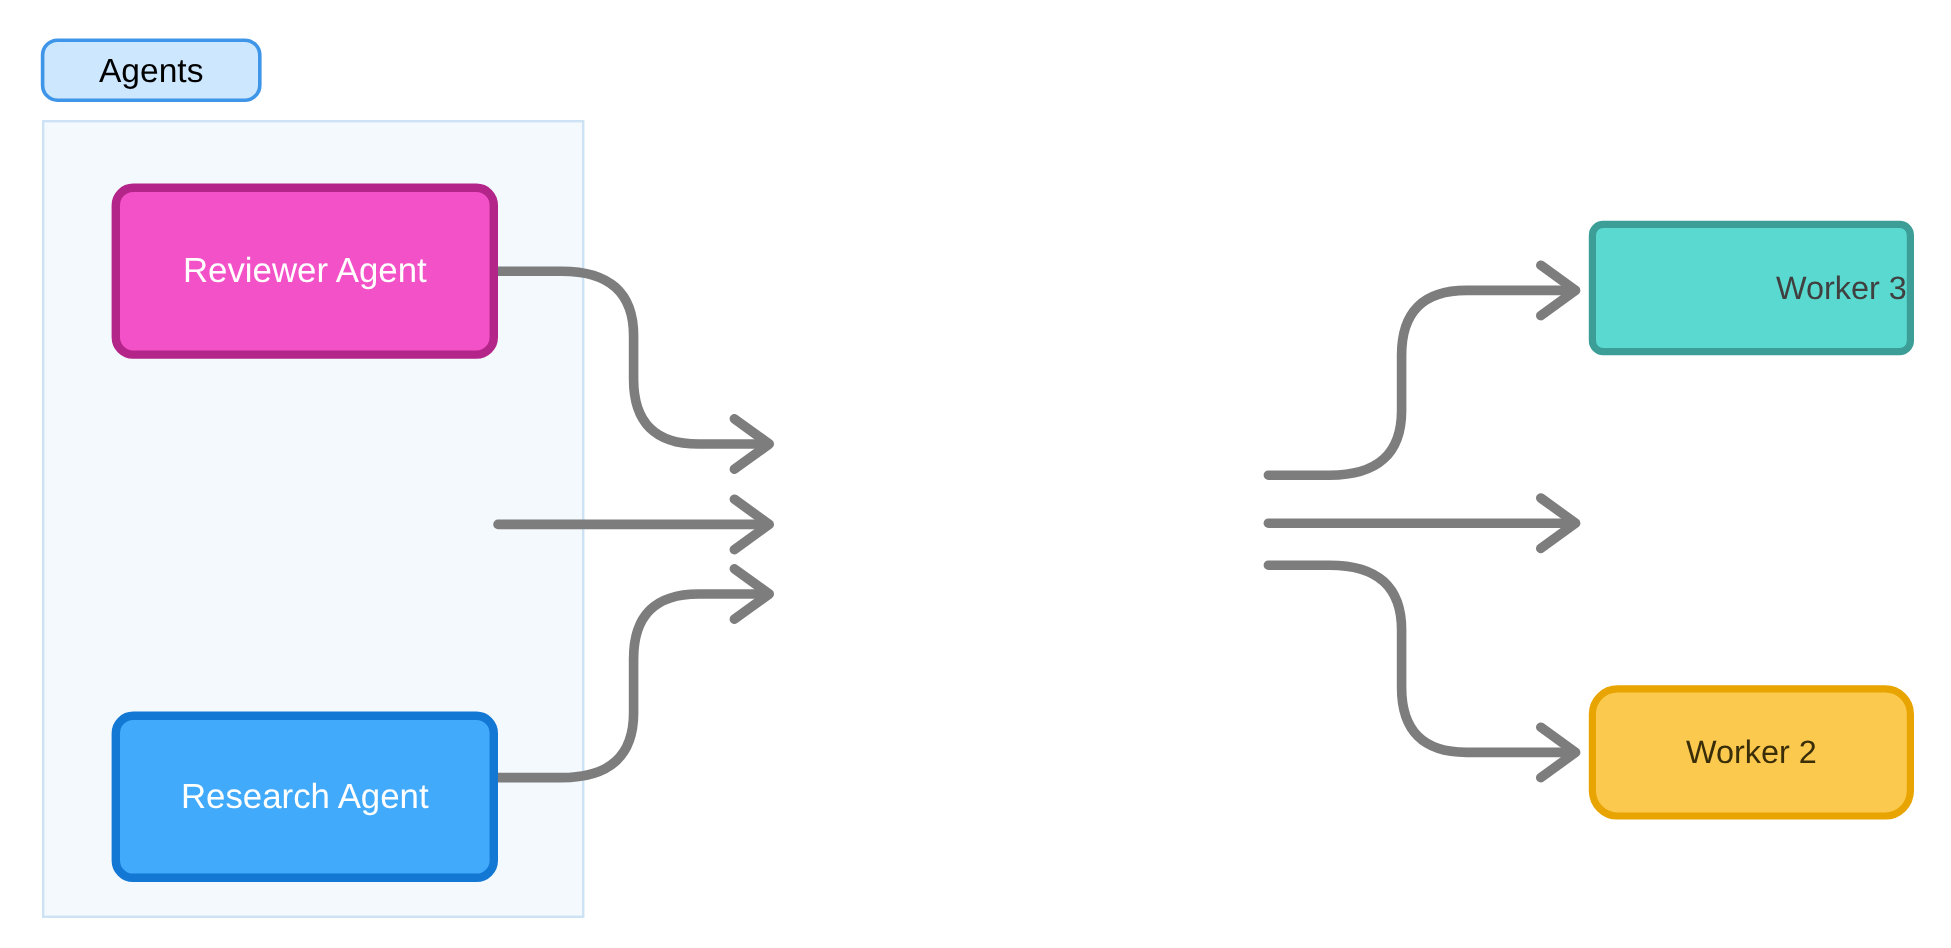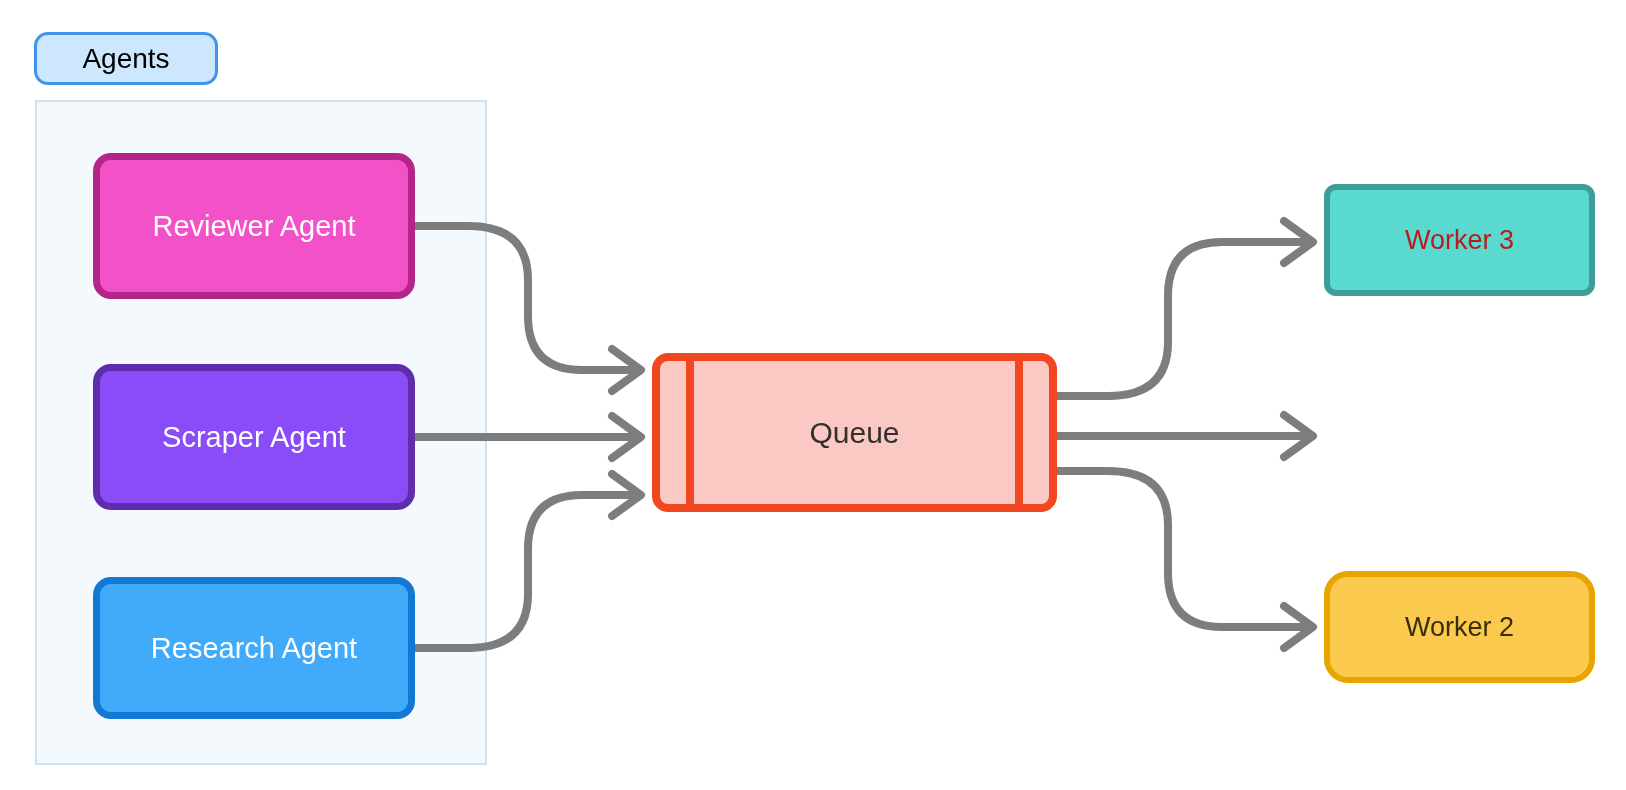--- a/index.html
+++ b/index.html
@@ -53,21 +53,21 @@
   }
   .node .node-label { white-space: nowrap; }
   .agent-node {
     left: 93px; width: 322px;
     border: 7px solid;
     border-radius: 18px;
     font-size: 29px;
   }
   #node-reviewer { top: 153px; height: 146px; }
   #node-scraper  { top: 364px; height: 146px; }
-  #node-research { top: 577px; height: 142px; }
+  #node-research { top: 593px; height: 142px; }
   .queue-node {
     left: 652px; top: 353px;
     width: 405px; height: 159px;
     border: 8px solid;
     border-radius: 16px;
     font-size: 30px;
   }
   .queue-rail {
     position: absolute;
     top: 0; bottom: 0;
@@ -112,35 +112,27 @@
     <path d="M 1057 471 L 1108 471 Q 1168 471 1168 525 L 1168 573 Q 1168 627 1222 627 L 1310 627"></path>
     <path d="M 1284 606 L 1313 627 L 1284 648"></path>
   </svg>
 
   <div class="group-badge" style="background-color: rgb(205, 231, 254); border-color: rgb(63, 149, 232);">Agents</div>
 
   <div class="node agent-node" id="node-reviewer" style="background-color: rgb(243, 81, 199); border-color: rgb(179, 37, 136); color: rgb(255, 255, 255);">
     <span class="node-label">Reviewer Agent</span>
   </div>
 
-  <div class="node agent-node" id="node-scraper" style="background-color: rgb(138, 76, 247); border-color: rgb(95, 45, 171); color: rgb(255, 255, 255);">
-    <span class="node-label">Scraper Agent</span>
-  </div>
 
   <div class="node agent-node" id="node-research" style="background-color: rgb(65, 170, 251); border-color: rgb(19, 119, 212); color: rgb(255, 255, 255);">
     <span class="node-label">Research Agent</span>
   </div>
 
-  <div class="node queue-node" id="node-queue" style="background-color: rgb(251, 201, 195); border-color: rgb(240, 71, 33); color: rgb(51, 48, 46);">
-    <div class="queue-rail left" style="background-color: rgb(240, 71, 33);"></div>
-    <span class="node-label">Queue</span>
-    <div class="queue-rail right" style="background-color: rgb(240, 71, 33);"></div>
-  </div>
 
-  <div class="node worker-node" id="node-worker3" style="background-color: rgb(89, 217, 207); border-color: rgb(60, 158, 150); color: #b91c1c;">
+  <div class="node worker-node" id="node-worker3" style="background-color: rgb(89, 217, 207); border-color: rgb(60, 158, 150); color: #404040; justify-content: flex-end;">
     <span class="node-label">Worker 3</span>
   </div>
 
 
   <div class="node worker-node" id="node-worker2" style="background-color: rgb(252, 201, 79); border-color: rgb(232, 164, 0); color: rgb(58, 46, 8); border-radius: 24px;">
     <span class="node-label">Worker 2</span>
   </div>
 
 </div>
 

